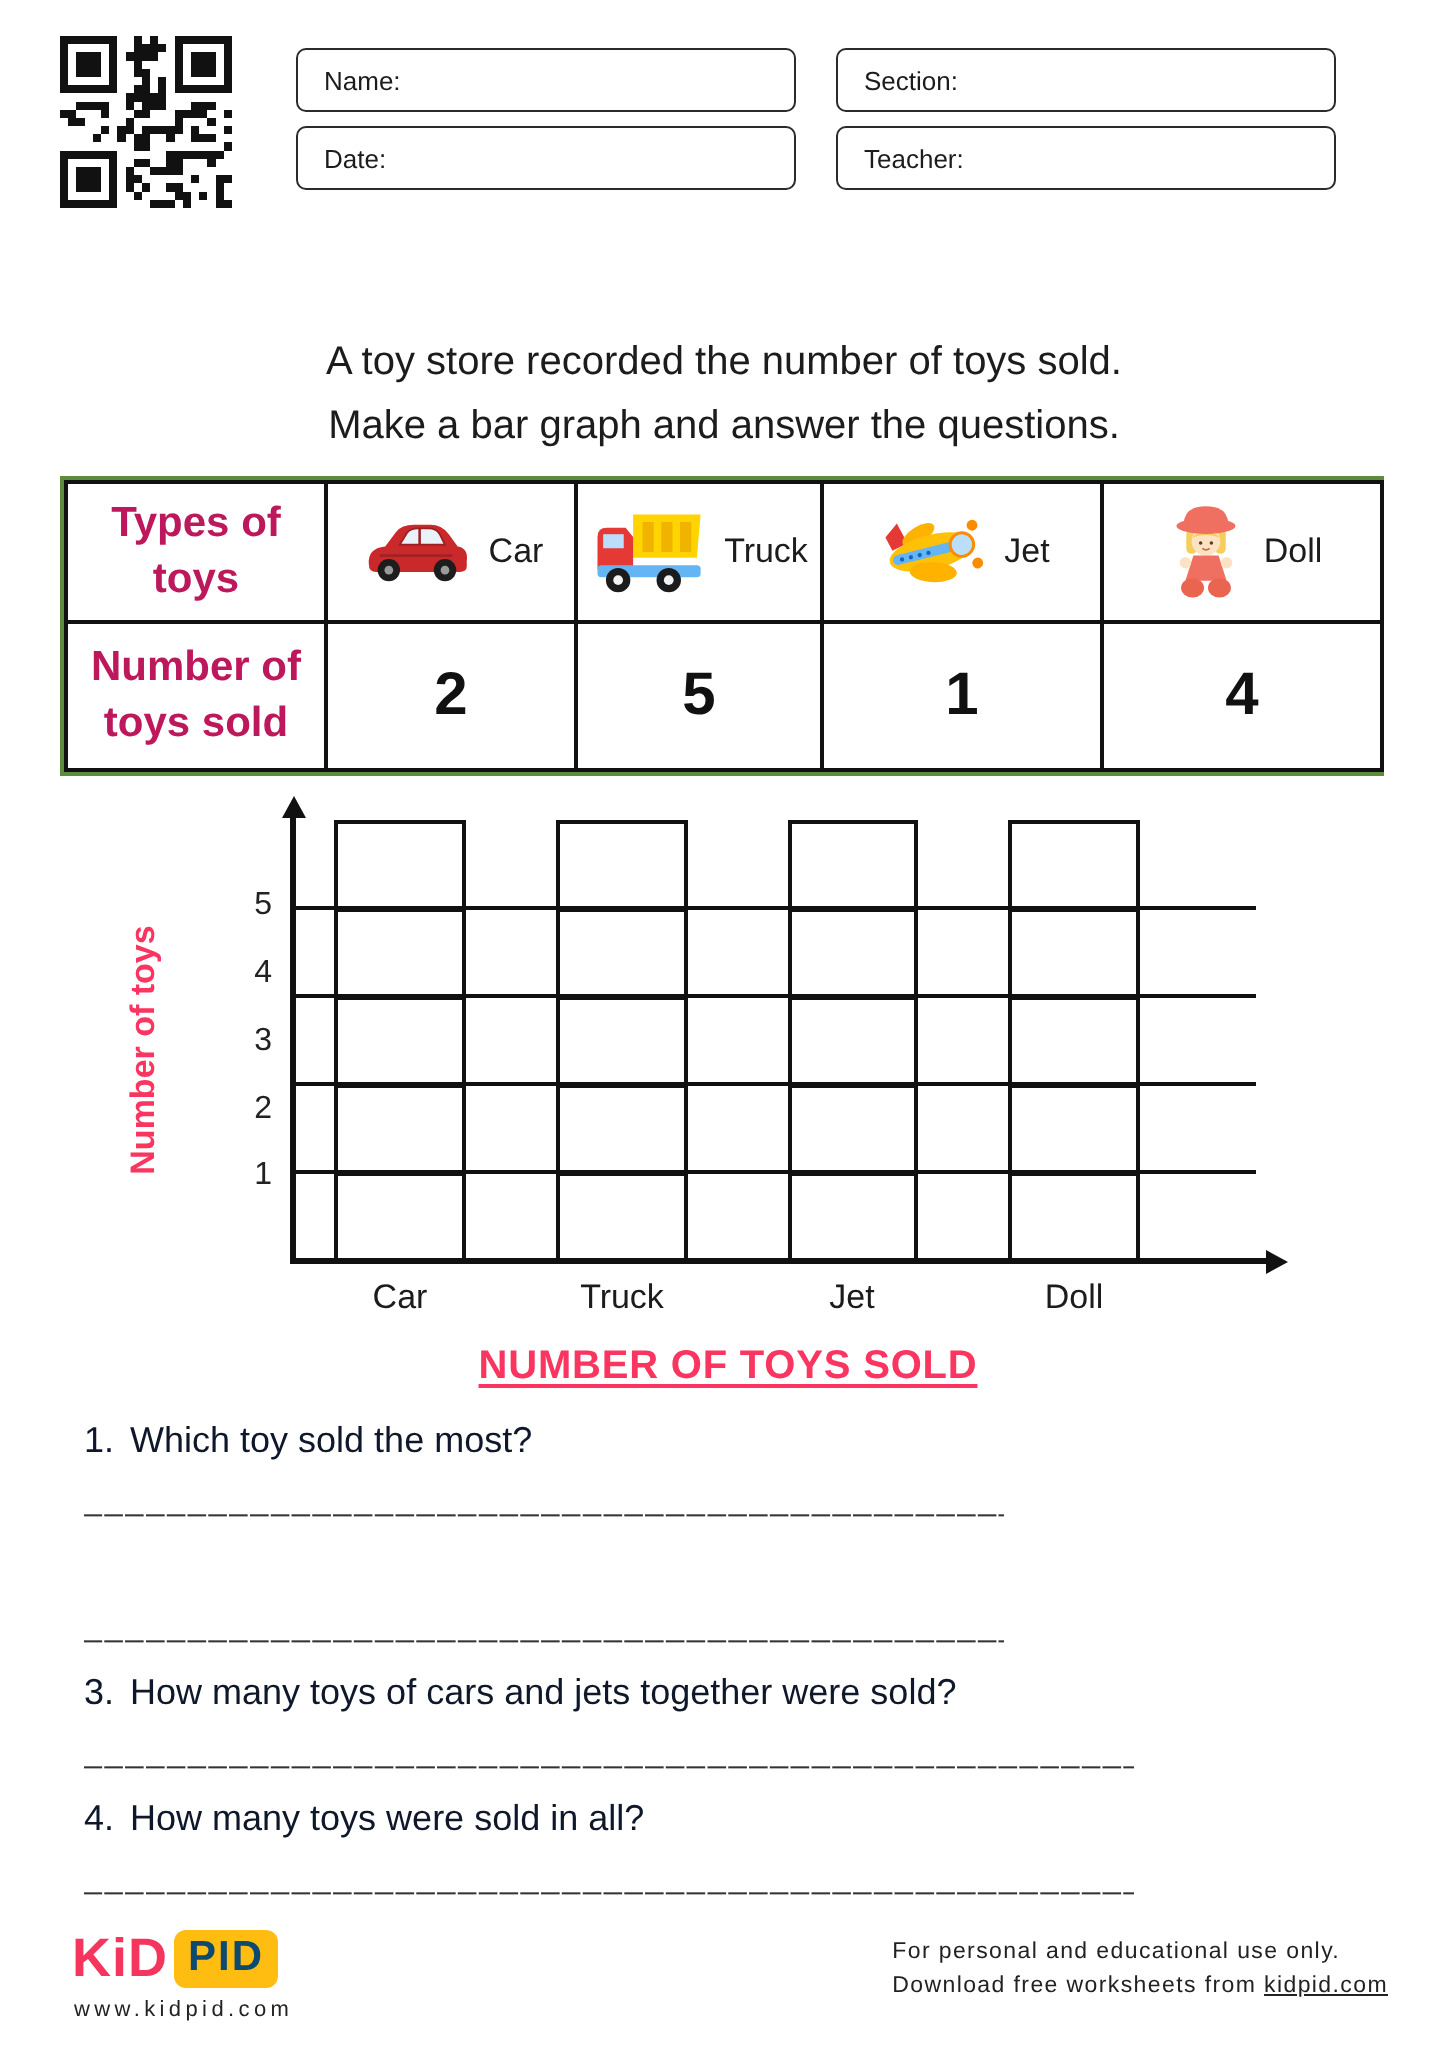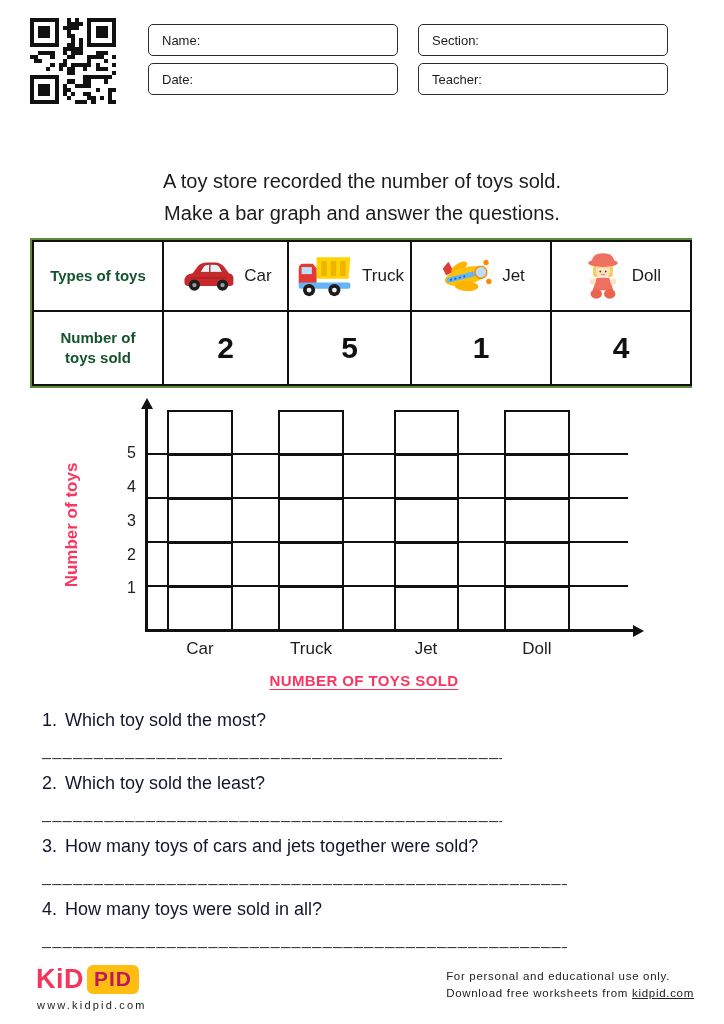--- a/index.html
+++ b/index.html
@@ -22,21 +22,21 @@
   }
   .subtitle { position:absolute; left:0; width:724px; text-align:center;
     font-size:20px; color:#1c1c1c; }
   .sub1 { top:170px; } .sub2 { top:202px; }
   
   .toy-table-wrap { position:absolute; left:30px; top:238px; width:662px; border:2px solid #5E8C3A; }
   table.toy-table { border-collapse:collapse; width:100%; table-layout:fixed; }
   table.toy-table td { border:2.5px solid #111; background:#fff; text-align:center; vertical-align:middle; }
   .row1 td { height:70px; }
   .row2 td { height:74px; }
-  .th-cell { font-weight:bold; font-size:15px; color:#14532d; line-height:1.35; }
+  .th-cell { font-weight:bold; font-size:21px; color:#be185d; line-height:1.35; }
   .toy-cell { }
   .toy-cell .inner { display:flex; align-items:center; justify-content:center; gap:7px; }
   .toy-label { font-size:17px; color:#1c1c1c; }
   .toy-num { font-size:30px; font-weight:bold; color:#111; }
   
   .y-axis-label {
     position:absolute; left:62px; top:430px; width:190px; text-align:center;
     font-size:17px; font-weight:bold; color:#FA3560;
     transform:rotate(-90deg); transform-origin:95px 95px;
   }
@@ -47,33 +47,33 @@
     border-left:6px solid transparent; border-right:6px solid transparent; border-bottom:11px solid #111; }
   .arrow-right { position:absolute; left:633px; top:624.5px; width:0; height:0;
     border-top:6px solid transparent; border-bottom:6px solid transparent; border-left:11px solid #111; }
   .tick { position:absolute; width:24px; text-align:right; font-size:16px; color:#222; }
   .bar-col { position:absolute; top:410px; height:221px; display:flex; flex-direction:column; }
   .bar-cell { flex:1; border:2.4px solid #111; background:#fff; margin-top:-1px; }
   .bar-cell:first-child { margin-top:0; }
   .x-label { position:absolute; top:639px; width:90px; text-align:center; font-size:17px; color:#1c1c1c; }
   .chart-caption {
     position:absolute; left:120px; top:672px; width:488px; text-align:center;
-    font-size:15px; font-weight:bold; color:#FA3560; text-decoration:underline;
+    font-size:20px; font-weight:bold; color:#FA3560; text-decoration:underline;
     text-underline-offset:3px; letter-spacing:0.4px;
   }
   
   .question { position:absolute; left:42px; font-size:18px; color:#0f172a; }
   .q-num { margin-right:8px; }
   .answer-line { position:absolute; left:42px; font-size:16px; color:#333;
     letter-spacing:1.5px; white-space:nowrap; overflow:hidden; }
   .a12 { width:460px; } .a34 { width:525px; }
   
   .logo { position:absolute; left:36px; top:964px; display:flex; align-items:center; }
   .logo-kid { font-size:27px; font-weight:bold; color:#F4365E; letter-spacing:0.5px; }
-  .logo-pid { margin-left:3px; background:#FFBC11; color:#be185d; font-size:21px; font-weight:bold;
+  .logo-pid { margin-left:3px; background:#FFBC11; color:#0c4a6e; font-size:21px; font-weight:bold;
     padding:2px 7px 3px 7px; border-radius:6px; letter-spacing:1px; }
   .logo-site { position:absolute; left:37px; top:999px; font-size:11px; color:#222; letter-spacing:2.2px; }
   .footer-note { position:absolute; right:30px; top:968px; text-align:left;
     font-size:11.5px; color:#222; line-height:17px; letter-spacing:0.7px; }
   .footer-note a { color:#222; }
 </style>
 </head>
 <body>
 
 <div class="page">
@@ -367,23 +367,20 @@
   <div class="x-label" style="left:381px;">Jet</div>
   <div class="x-label" style="left:492px;">Doll</div>
 
   <div class="chart-caption">NUMBER OF TOYS SOLD</div>
 
   <div class="question" style="top:710px;">
     <span class="q-num">1.</span><span>Which toy sold the most?</span>
   </div>
   <div class="answer-line a12" style="top:742px;">__________________________________________________</div>
 
-  <div class="question" style="top:773px;">
-    <span class="q-num">2.</span><span>Which toy sold the least?</span>
-  </div>
   <div class="answer-line a12" style="top:805px;">__________________________________________________</div>
 
   <div class="question" style="top:836px;">
     <span class="q-num">3.</span><span>How many toys of cars and jets together were sold?</span>
   </div>
   <div class="answer-line a34" style="top:868px;">_________________________________________________________</div>
 
   <div class="question" style="top:899px;">
     <span class="q-num">4.</span><span>How many toys were sold in all?</span>
   </div>

